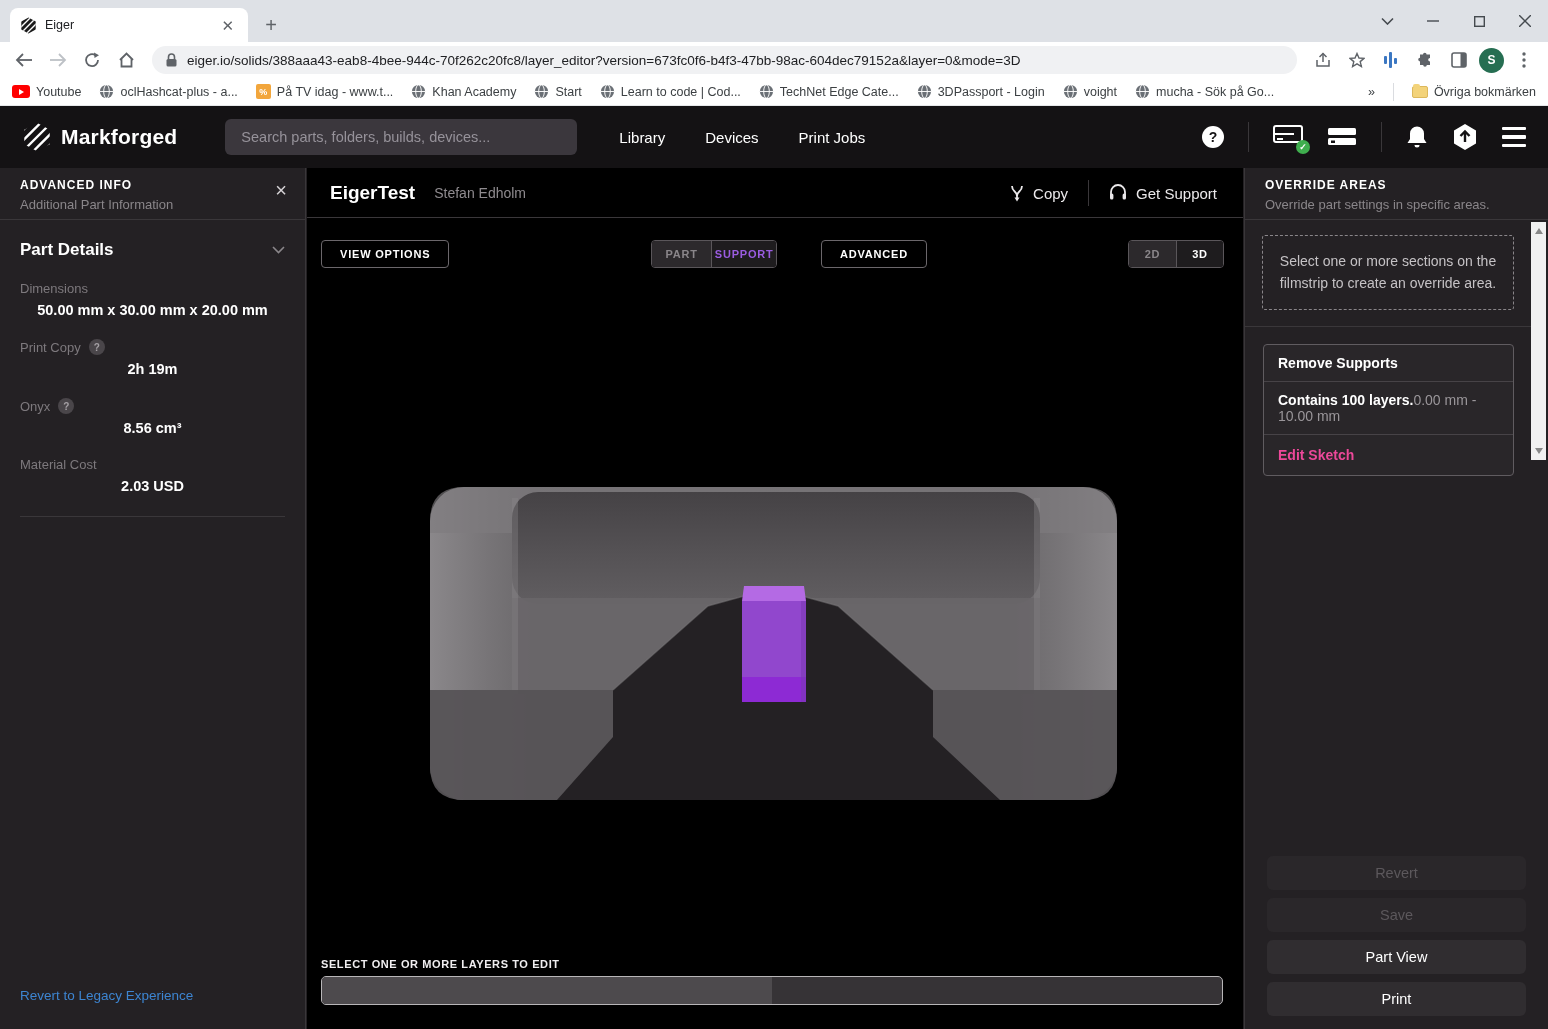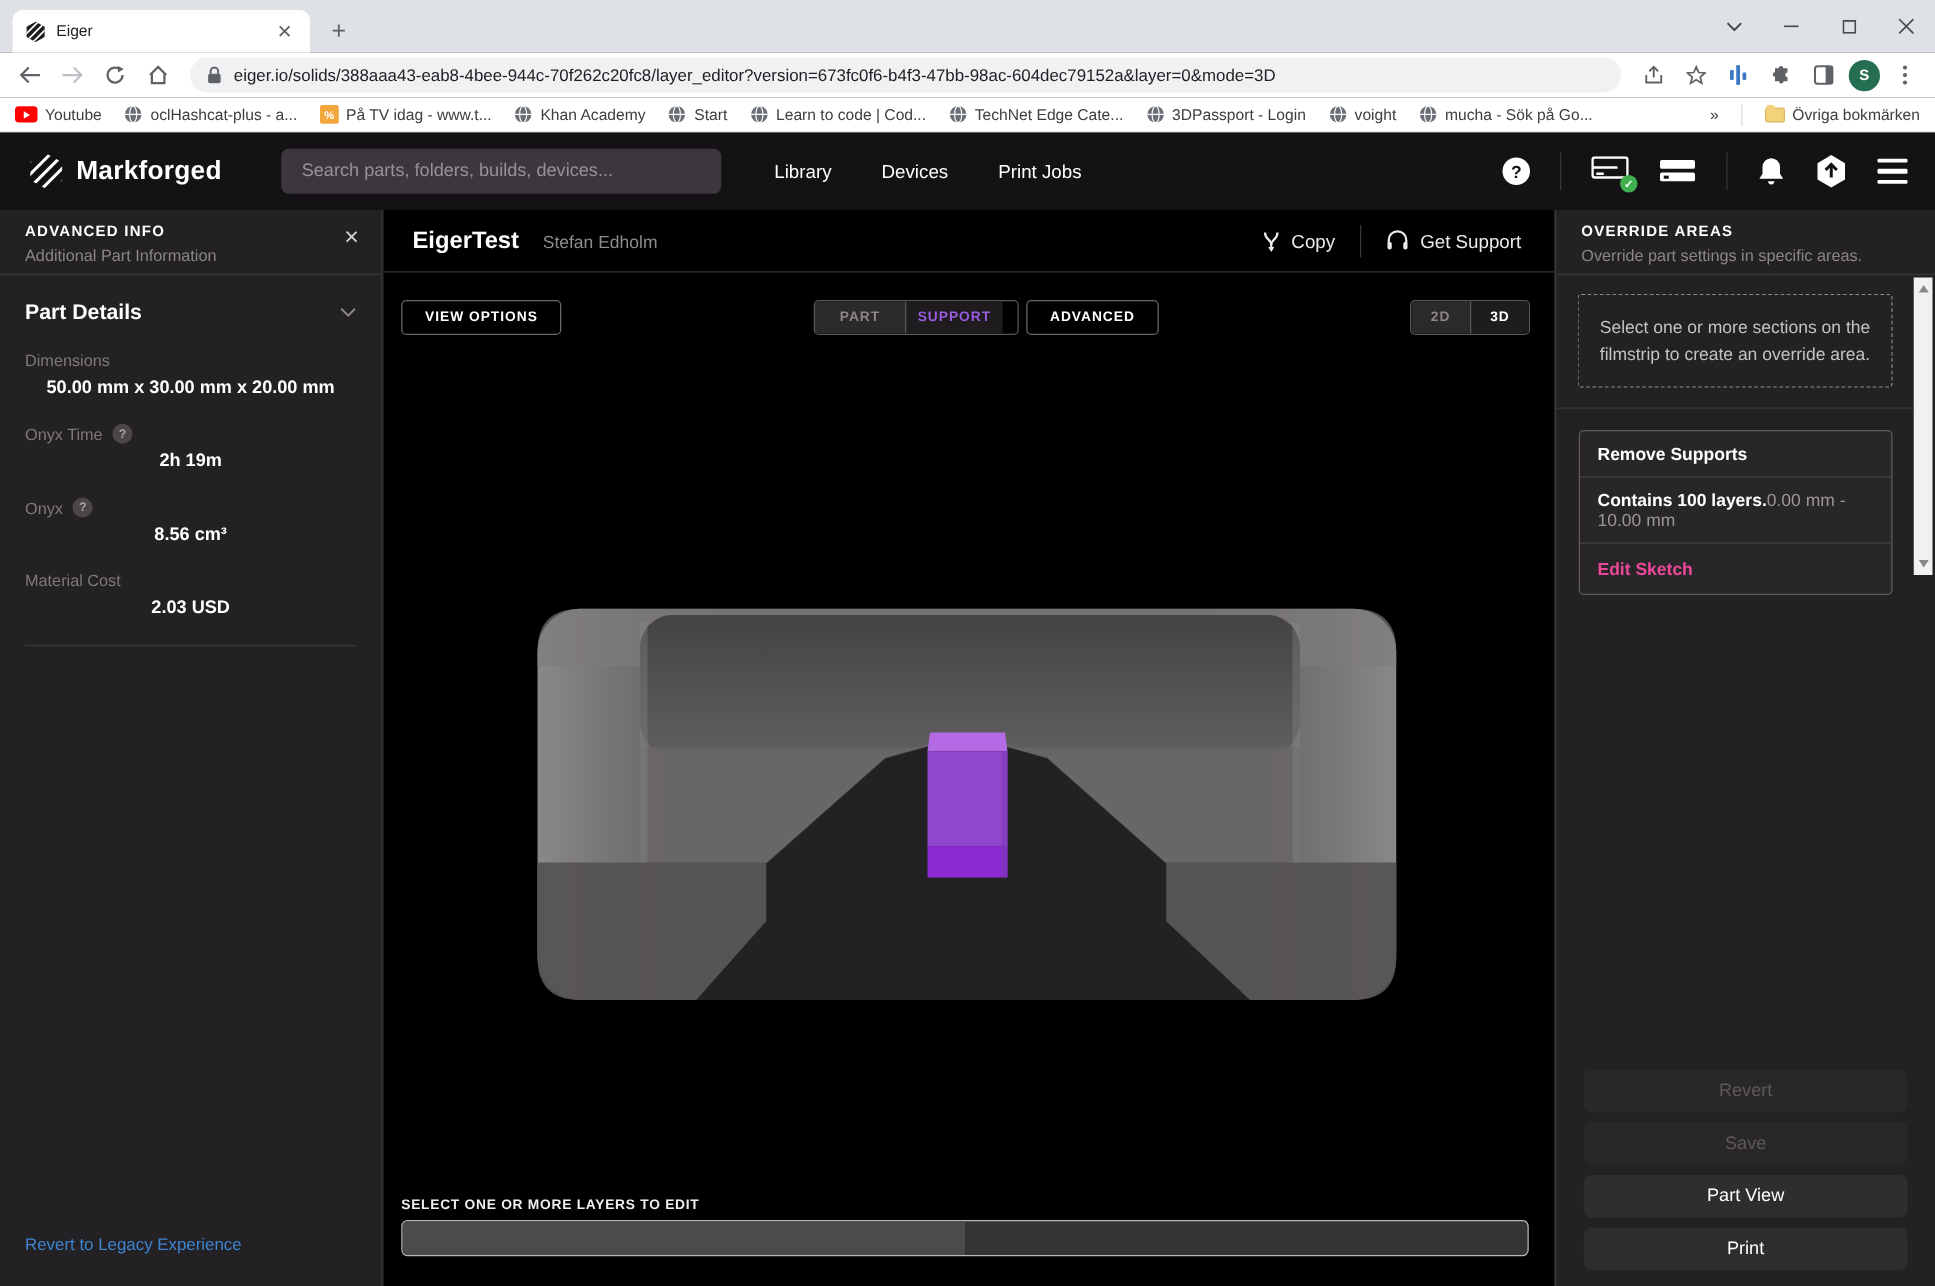--- a/index.html
+++ b/index.html
@@ -441,21 +441,21 @@
             </span>
         </div>
         <div class="field">
           <div class="flabel">
               <span>Dimensions</span>
             </div>
           <div class="fvalue">50.00 mm x 30.00 mm x 20.00 mm</div>
         </div>
         <div class="field">
           <div class="flabel">
-              <span>Onyx Time</span>
+              <span>Print Copy</span>
               <span class="qcirc">?</span>
             </div>
           <div class="fvalue">2h 19m</div>
         </div>
         <div class="field">
           <div class="flabel">
               <span>Onyx</span>
               <span class="qcirc">?</span>
             </div>
           <div class="fvalue">8.56 cm³</div>
@@ -493,21 +493,21 @@
                 <rect x="1" y="10.5" width="3.4" height="6" rx="1.5" fill="#ebe9eb"></rect>
                 <rect x="13.6" y="10.5" width="3.4" height="6" rx="1.5" fill="#ebe9eb"></rect>
               </svg>
             <span>Get Support</span>
           </span>
         </div>
       </div>
 
       <div class="ctb">
         <button class="obtn" style="left:14px;">VIEW OPTIONS</button>
-        <div class="seg" style="left:344px; width:164px;">
+        <div class="seg" style="left:344px; width:126px;">
           <span class="segcell seg-off" style="width:72px;">PART</span>
           <span class="segcell seg-on-purple" style="width:78px; border-left:1px solid #5a565a;">SUPPORT</span>
         </div>
         <button class="obtn" style="left:514px;">ADVANCED</button>
         <div class="seg" style="left:821px; width:96px;">
           <span class="segcell seg-off" style="width:48px;">2D</span>
           <span class="segcell seg-on" style="width:48px; border-left:1px solid #5a565a;">3D</span>
         </div>
       </div>
 

